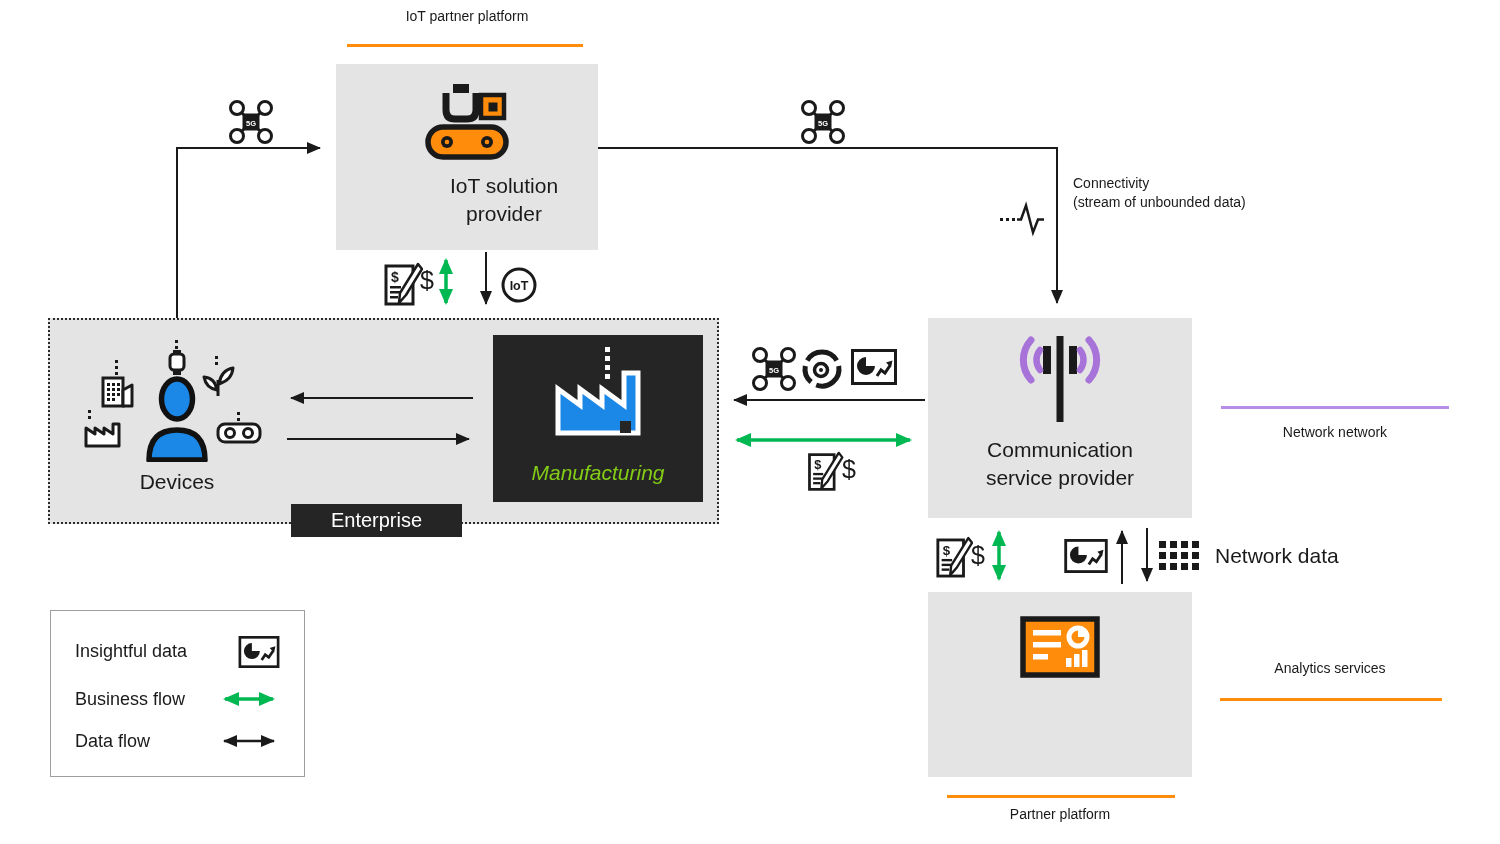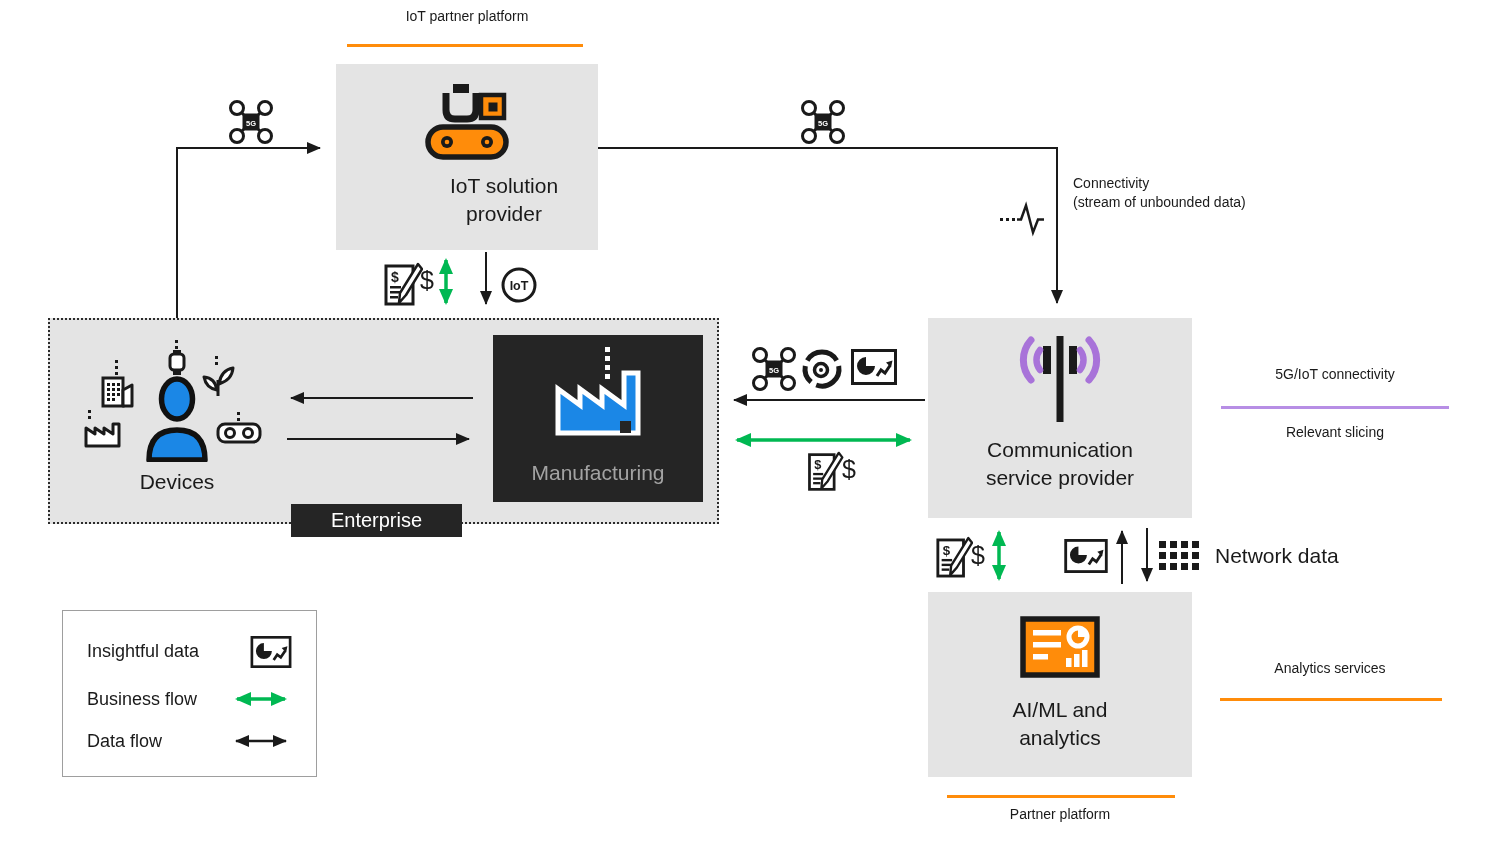--- a/index.html
+++ b/index.html
@@ -13,21 +13,21 @@
   .graybox{background:#e4e4e4;z-index:1;}
   .rule{height:3px;z-index:4;}
   .orange{background:#ff8c0a;}
   .purple{background:#b78ee5;}
   .darkbox{background:#252525;color:#ffffff;}
   .icon{z-index:4;}
   svg{display:block;}
   #overlay{position:absolute;left:0;top:0;z-index:3;pointer-events:none;}
   .legend{position:absolute;left:50px;top:610px;width:255px;height:167px;box-sizing:border-box;
           border:1px solid #9e9e9e;background:#fff;display:flex;flex-direction:column;
-          justify-content:center;gap:21px;padding:0 24px;z-index:4;margin-left:12px;}
+          justify-content:center;gap:21px;padding:0 24px;z-index:4;}
   .legend-row{display:flex;align-items:center;justify-content:space-between;}
   .legend-label{font-size:18px;}
   .node-label{position:absolute;left:0;width:100%;text-align:center;white-space:pre-line;line-height:1.33;}
 </style>
 </head>
 <body>
 
 <div class="canvas">
 
   <svg id="overlay" width="1500" height="844">
@@ -205,42 +205,41 @@
 
   <div class="abs darkbox" style="left:493px;top:335px;width:210px;height:167px;z-index:2;">
     <svg class="abs" style="left:57px;top:10px;" width="96" height="92" viewBox="0 0 96 92">
       <rect x="55" y="2" width="5" height="5" fill="#fff"></rect>
         <rect x="55" y="11" width="5" height="5" fill="#fff"></rect>
       <rect x="55" y="20" width="5" height="5" fill="#fff"></rect>
         <rect x="55" y="29" width="5" height="5" fill="#fff"></rect>
       <path d="M8 88 V44 L30 60 V44 L52 60 V44 L74 60 V28 H88 V88 Z" fill="#1b87e6" stroke="#fff" stroke-width="5" stroke-linejoin="miter"></path>
       <rect x="70" y="76" width="11" height="12" fill="#252525"></rect>
     </svg>
-    <div class="node-label t21" style="top:124px;color:#a3a3a3;">Manufacturing</div>
+    <div class="node-label t21" style="top:124px;color:#84cc16;font-style:italic;">Manufacturing</div>
   </div>
 
   <div class="abs graybox" style="left:928px;top:318px;width:264px;height:200px;">
     <svg class="abs icon" style="left:67px;top:12px;" width="130" height="98" viewBox="0 0 130 98">
       <rect x="61.5" y="6" width="7" height="86" fill="#1a1a1a"></rect>
       <rect x="48" y="16" width="8" height="28" fill="#1a1a1a"></rect>
       <rect x="74" y="16" width="8" height="28" fill="#1a1a1a"></rect>
       <path d="M36 10 A30 30 0 0 0 36 50" fill="none" stroke="#a873d9" stroke-width="7" stroke-linecap="round"></path>
       <path d="M45 20 A16 16 0 0 0 45 40" fill="none" stroke="#a873d9" stroke-width="6.5" stroke-linecap="round"></path>
       <path d="M94 10 A30 30 0 0 1 94 50" fill="none" stroke="#a873d9" stroke-width="7" stroke-linecap="round"></path>
       <path d="M85 20 A16 16 0 0 1 85 40" fill="none" stroke="#a873d9" stroke-width="6.5" stroke-linecap="round"></path>
     </svg>
     <div class="node-label t21" style="top:118px;">Communication
 service provider</div>
   </div>
 
   <div class="abs darkbox center" style="left:291px;top:504px;width:171px;height:33px;line-height:33px;font-size:20px;z-index:5;">Enterprise</div>
 
-  <div class="abs t22 center" style="left:1210px;top:366px;width:250px;z-index:4;">5G/IoT connectivity</div>
   <div class="abs purple" style="left:1221px;top:406px;width:228px;height:2.5px;z-index:4;"></div>
-  <div class="abs t22 center" style="left:1210px;top:424px;width:250px;z-index:4;">Relevant slicing</div>
+  <div class="abs t22 center" style="left:1210px;top:424px;width:250px;z-index:4;">Network network</div>
 
   <svg class="abs icon" style="left:935px;top:536px;" width="38" height="44" viewBox="0 0 40 46">
     <rect x="3" y="4" width="27" height="38" fill="#fff" stroke="#1a1a1a" stroke-width="3"></rect>
     <text x="12" y="20" font-size="14" font-weight="700" text-anchor="middle" fill="#1a1a1a">$</text>
     <rect x="7" y="24" width="11" height="2.5" fill="#1a1a1a"></rect>
       <rect x="7" y="29" width="11" height="2.5" fill="#1a1a1a"></rect>
       <rect x="7" y="34" width="8" height="2.5" fill="#1a1a1a"></rect>
     <path d="M35 2 L39 7 L23 33 L16 41 L17 31 Z" fill="#fff" stroke="#1a1a1a" stroke-width="2.5" stroke-linejoin="round"></path>
   </svg>
   <div class="abs" style="left:971px;top:541px;font-size:25px;z-index:4;">$</div>
@@ -271,22 +270,20 @@
       <rect x="3" y="3" width="74" height="56" fill="#ff8c0a" stroke="#1a1a1a" stroke-width="5.5"></rect>
       <rect x="13" y="14" width="28" height="5.5" fill="#fff"></rect>
       <rect x="13" y="26" width="28" height="5.5" fill="#fff"></rect>
       <rect x="13" y="38" width="15" height="5.5" fill="#fff"></rect>
       <circle cx="58" cy="21" r="9" fill="none" stroke="#fff" stroke-width="5"></circle>
       <path d="M58 21 L58 10.5 A10.5 10.5 0 0 1 68.5 21 Z" fill="#fff"></path>
       <rect x="46" y="42" width="5.5" height="9" fill="#fff"></rect>
       <rect x="54" y="38" width="5.5" height="13" fill="#fff"></rect>
       <rect x="62" y="34" width="5.5" height="17" fill="#fff"></rect>
     </svg>
-    <div class="node-label t21" style="top:104px;">AI/ML and
-analytics</div>
   </div>
   <div class="abs rule orange" style="left:947px;top:795px;width:228px;"></div>
   <div class="abs t22 center" style="left:1210px;top:660px;width:240px;z-index:4;">Analytics services</div>
 
   <div class="abs t22 center" style="left:930px;top:806px;width:260px;z-index:4;">Partner platform</div>
   <div class="abs rule orange" style="left:1220px;top:698px;width:222px;"></div>
 
   <div class="legend">
     <div class="legend-row">
       <span class="legend-label">Insightful data</span>

